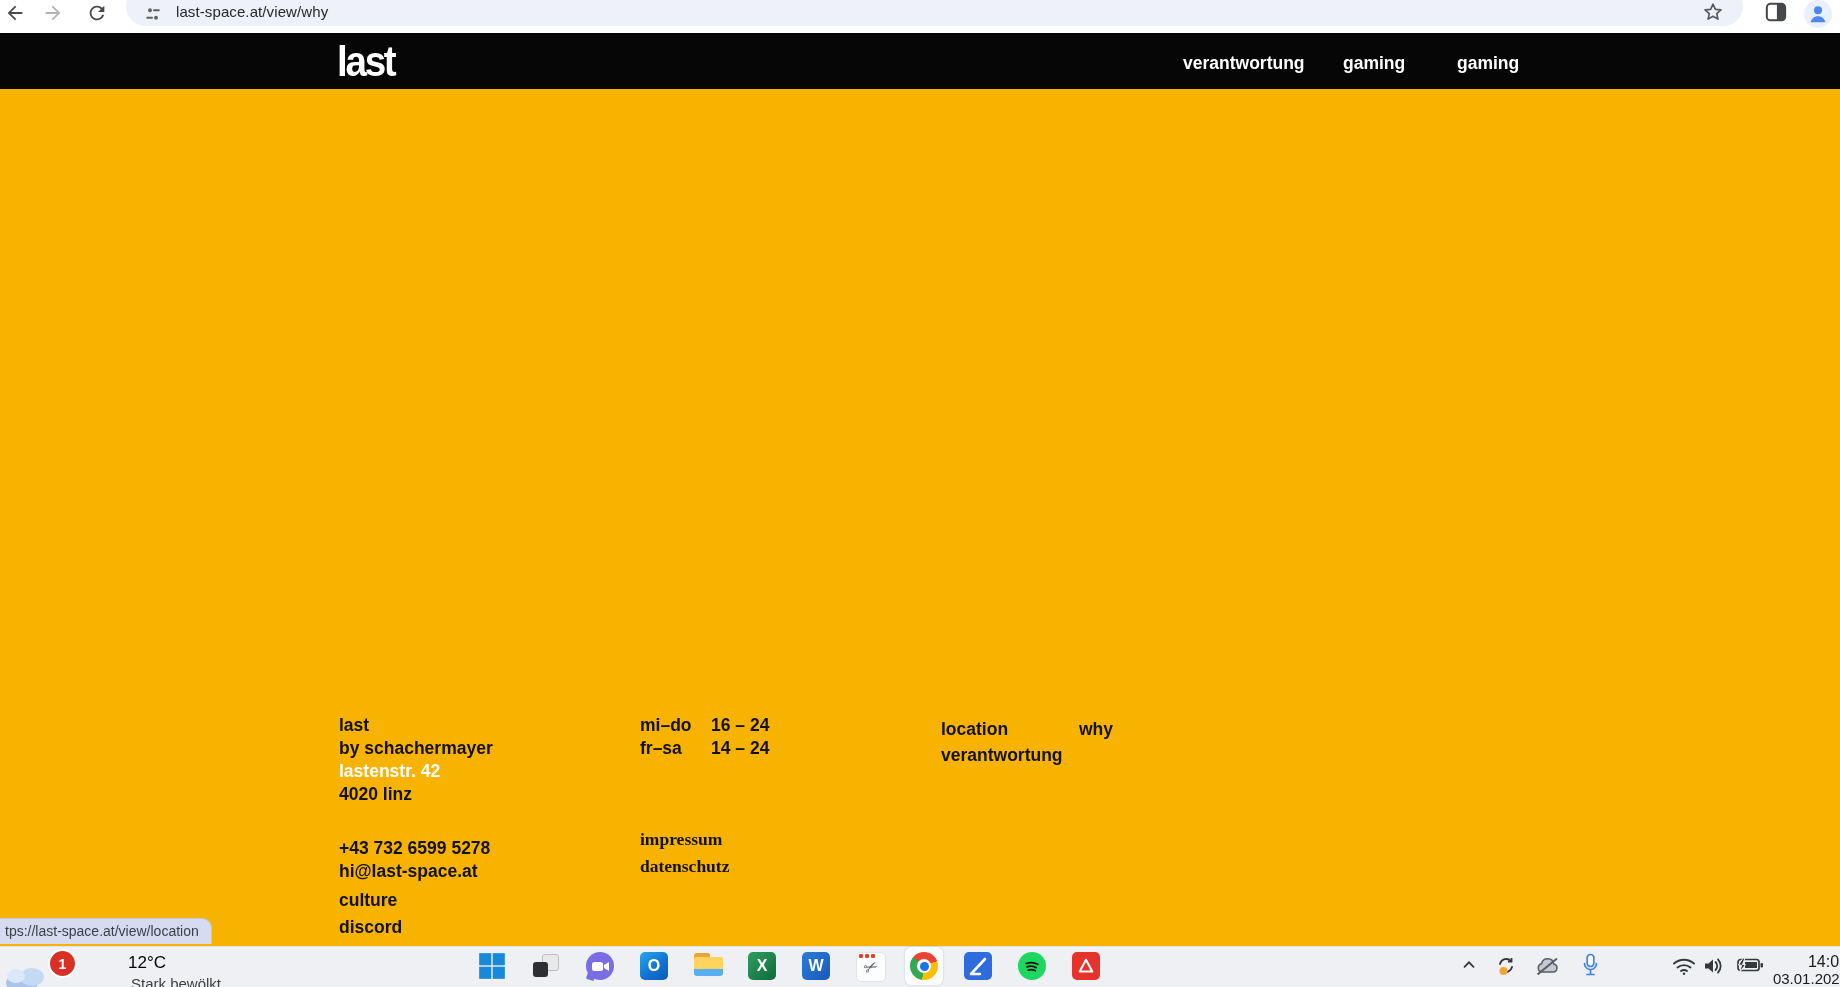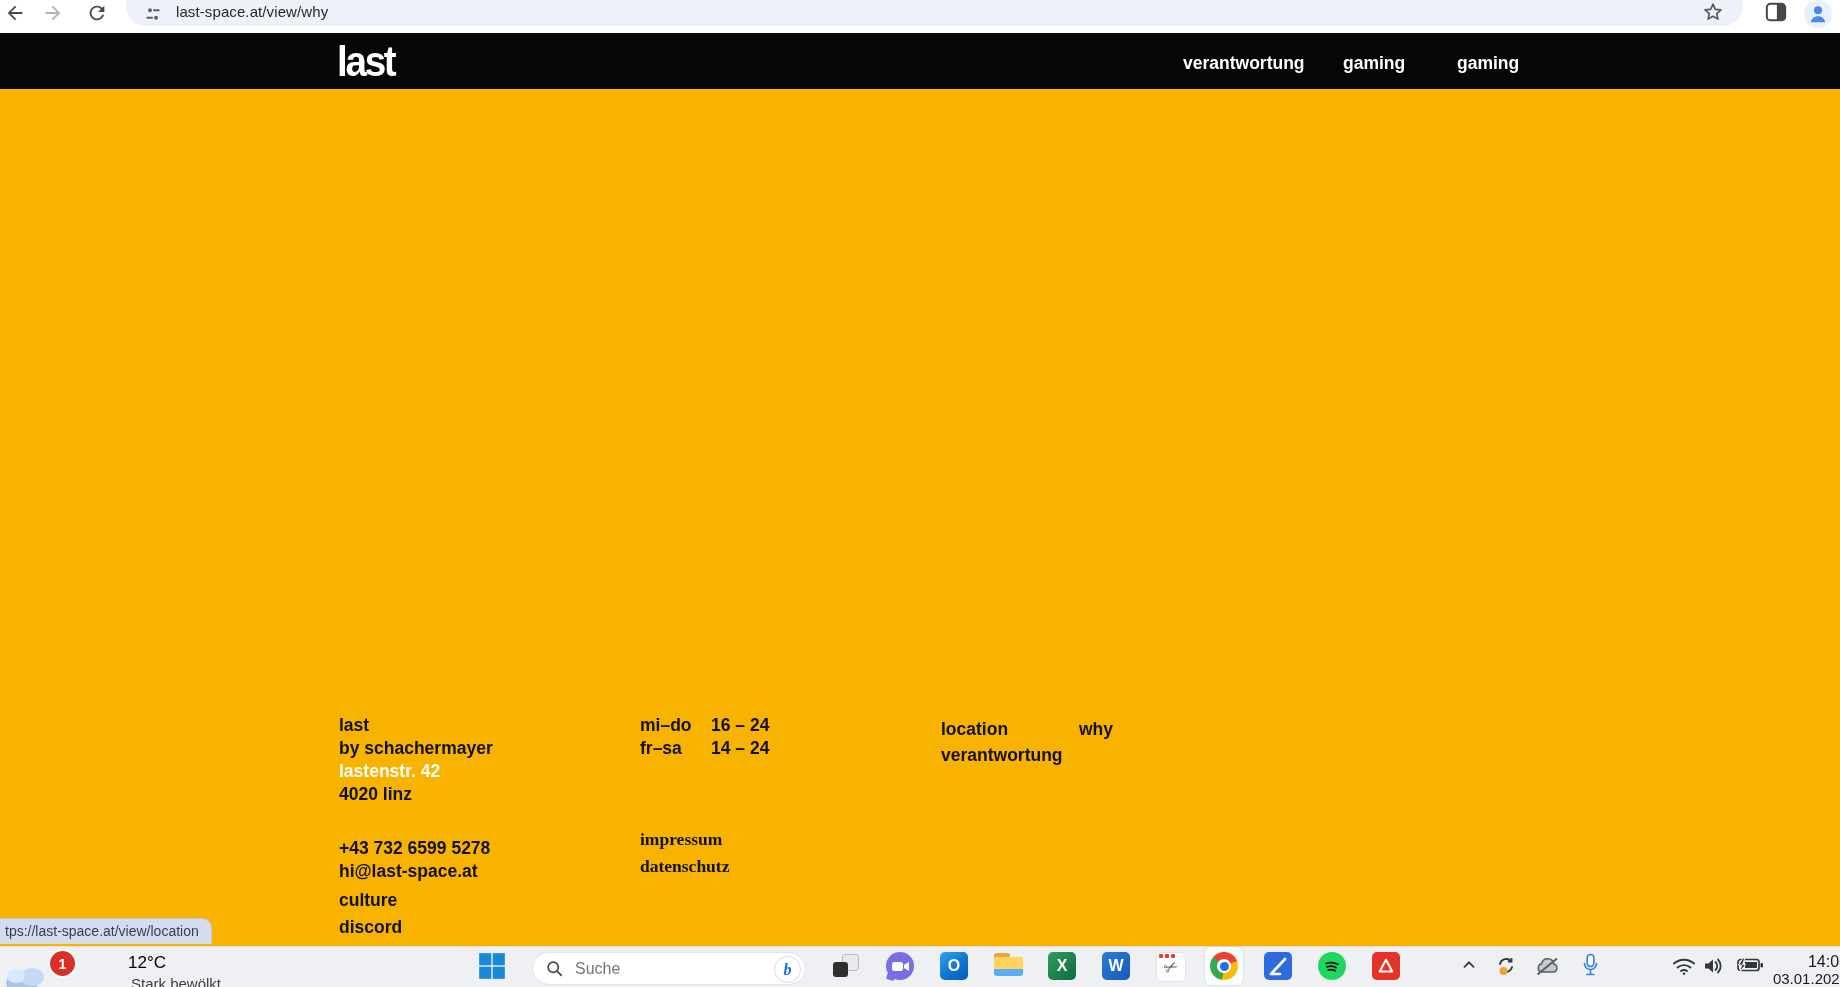--- a/index.html
+++ b/index.html
@@ -199,30 +199,20 @@
   <div class="abs apps">
     <div class="app">
       <svg width="28" height="28" viewBox="0 0 24 24" fill="#1789d8">
         <rect x="1" y="1" width="10.4" height="10.4"></rect>
           <rect x="12.6" y="1" width="10.4" height="10.4"></rect>
         <rect x="1" y="12.6" width="10.4" height="10.4"></rect>
           <rect x="12.6" y="12.6" width="10.4" height="10.4"></rect>
       </svg>
     </div>
 
-    <div class="search-pill">
-      <span style="margin-left:13px;display:flex">
-        <svg width="17" height="17" viewBox="0 0 20 20" fill="none" stroke="#45494f" stroke-width="2" stroke-linecap="round">
-          <circle cx="8.5" cy="8.5" r="6"></circle>
-            <path d="M13 13l5 5"></path>
-        </svg>
-      </span>
-      <input readonly="" placeholder="Suche" style="">
-      <span class="bing-badge">b</span>
-    </div>
 
     <div class="app taskview">
       <span class="b2"></span>
       <span class="b1"></span>
     </div>
 
     <div class="app">
       <div class="video-bubble">
         <svg width="28" height="28" viewBox="0 0 28 28" style="position:relative">
           <rect x="6" y="10" width="11" height="9" rx="2.5" fill="#fff"></rect>

